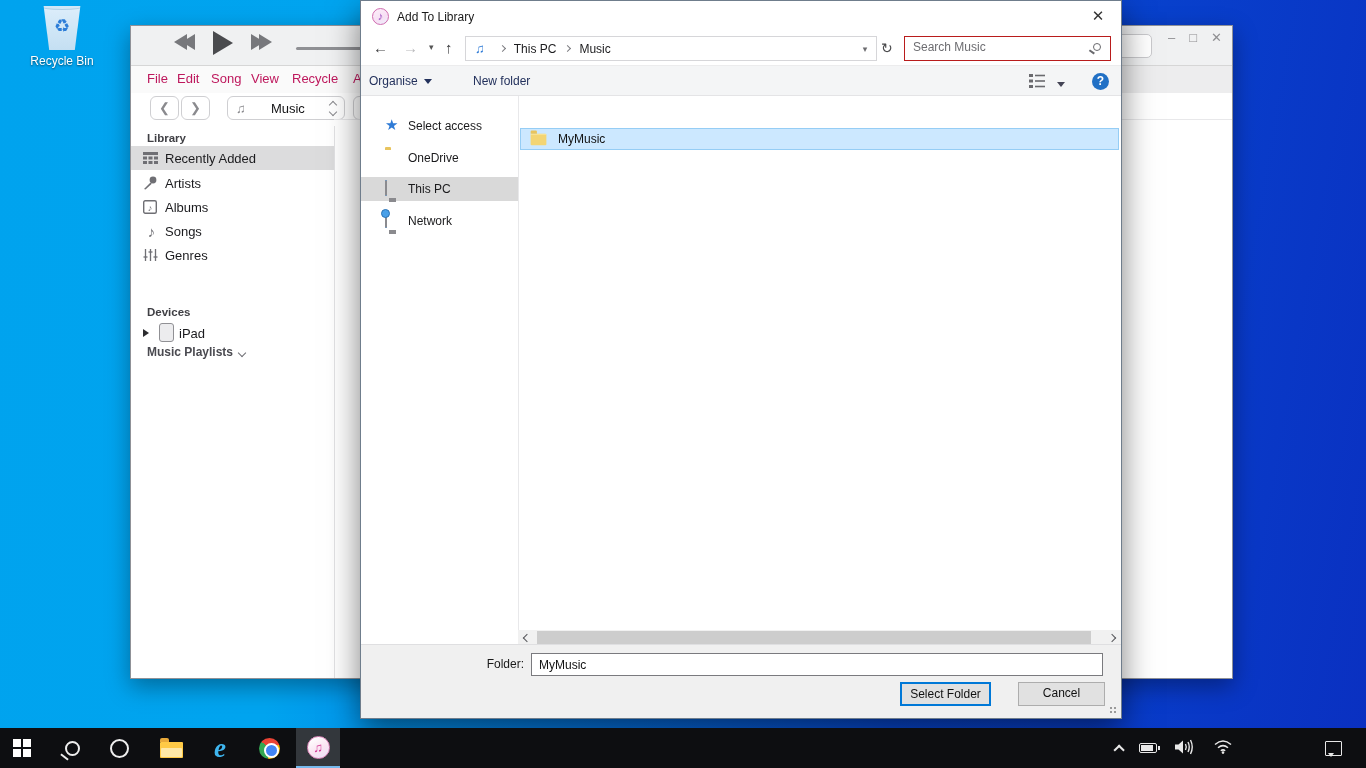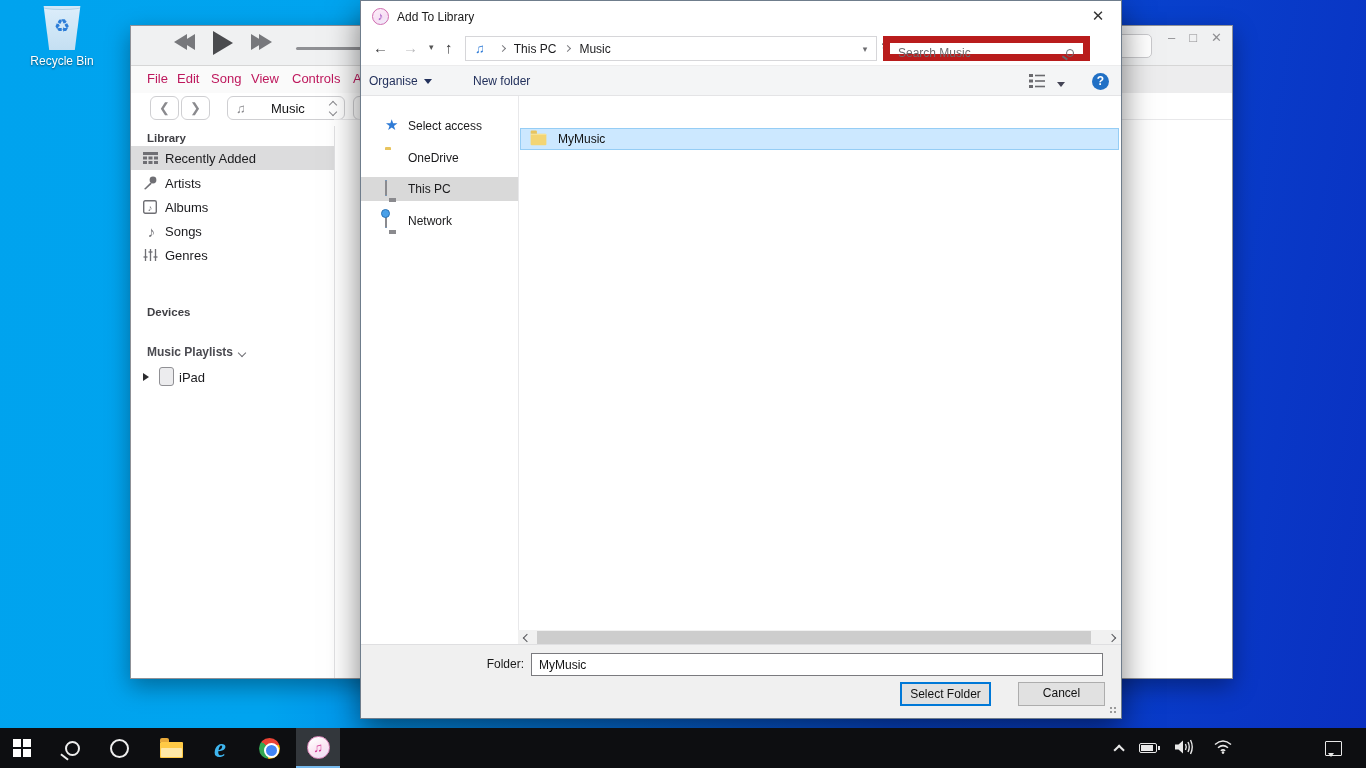--- a/index.html
+++ b/index.html
@@ -68,21 +68,21 @@
   .dlg-close { position:absolute; right:12px; top:6px; font-size:15px; color:#333; width:22px; text-align:center; }
   .dlg-nav { position:absolute; left:0; top:31px; width:100%; height:33px; background:#fff; }
   .nav-glyph { position:absolute; top:7px; font-size:15px; }
   .g-dark { color:#3c3c3e; } .g-grey { color:#b9b9bc; } .g-mid { color:#555; }
   .addrbar { position:absolute; left:104px; top:4px; width:412px; height:25px; border:1px solid #d6d6d9; background:#fff;
     display:flex; align-items:center; font-size:12px; color:#1c1c1e; }
   .addrbar .note { color:#2f7bd6; font-size:13px; margin:0 6px 0 9px; }
   .crumb-sep { width:5px; height:5px; border:solid #7c7c80; border-width:1.5px 1.5px 0 0; transform:rotate(45deg); margin:0 9px; }
   .addr-drop { margin-left:auto; width:22px; text-align:center; }
   .refresh-btn { position:absolute; left:520px; top:8px; font-size:14px; color:#4a4a4c; }
-  .searchbox { position:absolute; left:522px; top:4px; width:207px; height:25px; border:7px solid #b91c1c; background:#fff; }
+  .searchbox { position:absolute; left:543px; top:4px; width:207px; height:25px; border:1px solid #b91c1c; background:#fff; }
   .searchbox input { position:absolute; left:8px; top:3px; width:165px; border:none; outline:none; font-size:12px; color:#444;
     font-family:"Liberation Sans", sans-serif; background:transparent; }
   .searchbox input::placeholder { color:#6d6d71; opacity:1; }
   .mag { position:absolute; right:9px; top:6px; width:8px; height:8px; border:1.5px solid #69696d; border-radius:50%; }
   .mag::after { content:""; position:absolute; left:-5px; top:7px; width:6px; height:1.5px; background:#69696d; transform:rotate(35deg); }
   .dlg-toolbar { position:absolute; left:0; top:64px; width:100%; height:31px; background:#f4f5f6; border-top:1px solid #ececed; border-bottom:1px solid #e4e4e6; }
   .tb-item { position:absolute; top:8px; font-size:12px; color:#23315c; display:flex; align-items:center; gap:6px; }
   .tb-tri { width:0; height:0; border:4px solid transparent; border-top:5px solid #23315c; margin-top:4px; }
   .view-ic { position:absolute; left:668px; top:8px; }
   .view-ic .tb-tri { position:absolute; left:28px; top:4px; border-top-color:#445; }
@@ -182,21 +182,21 @@
         <span>✕</span>
       </div>
     </div>
 
     <div class="it-menubar">
       <div class="band"></div>
       <span class="menu-item" style="left:16px;">File</span>
       <span class="menu-item" style="left:46px;">Edit</span>
       <span class="menu-item" style="left:80px;">Song</span>
       <span class="menu-item" style="left:120px;">View</span>
-      <span class="menu-item" style="left:161px;">Controls</span>
+      <span class="menu-item" style="left:161px;">Recycle</span>
       <span class="menu-item" style="left:222px;">Account</span>
     </div>
 
     <div class="it-navrow">
       <div class="nav-btn" style="left:19px;">❮</div>
       <div class="nav-btn" style="left:50px;">❯</div>
       <div class="music-drop">
         <span class="note">♫</span>
         <span class="lbl">Music</span>
         <span class="updown">
@@ -266,21 +266,21 @@
                 <line x1="10.5" y1="9" x2="14.5" y2="9"></line>
               </g>
             </svg>
         </span>
         <span>Genres</span>
       </div>
 
 
       <div class="sb-header" style="top:180px;">Devices</div>
 
-      <div class="sb-item" style="top:195px; padding-left:48px;margin-top:44px;">
+      <div class="sb-item" style="top:195px; padding-left:48px;">
         <span class="ipad-arrow"></span>
         <span class="ipad-ic"></span>
         <span>iPad</span>
       </div>
 
       <div class="playlists-row" style="top:219px;">
         <span>Music Playlists</span><span class="chev down" style="display:inline-block;"></span>
       </div>
     </div>
   </div>

